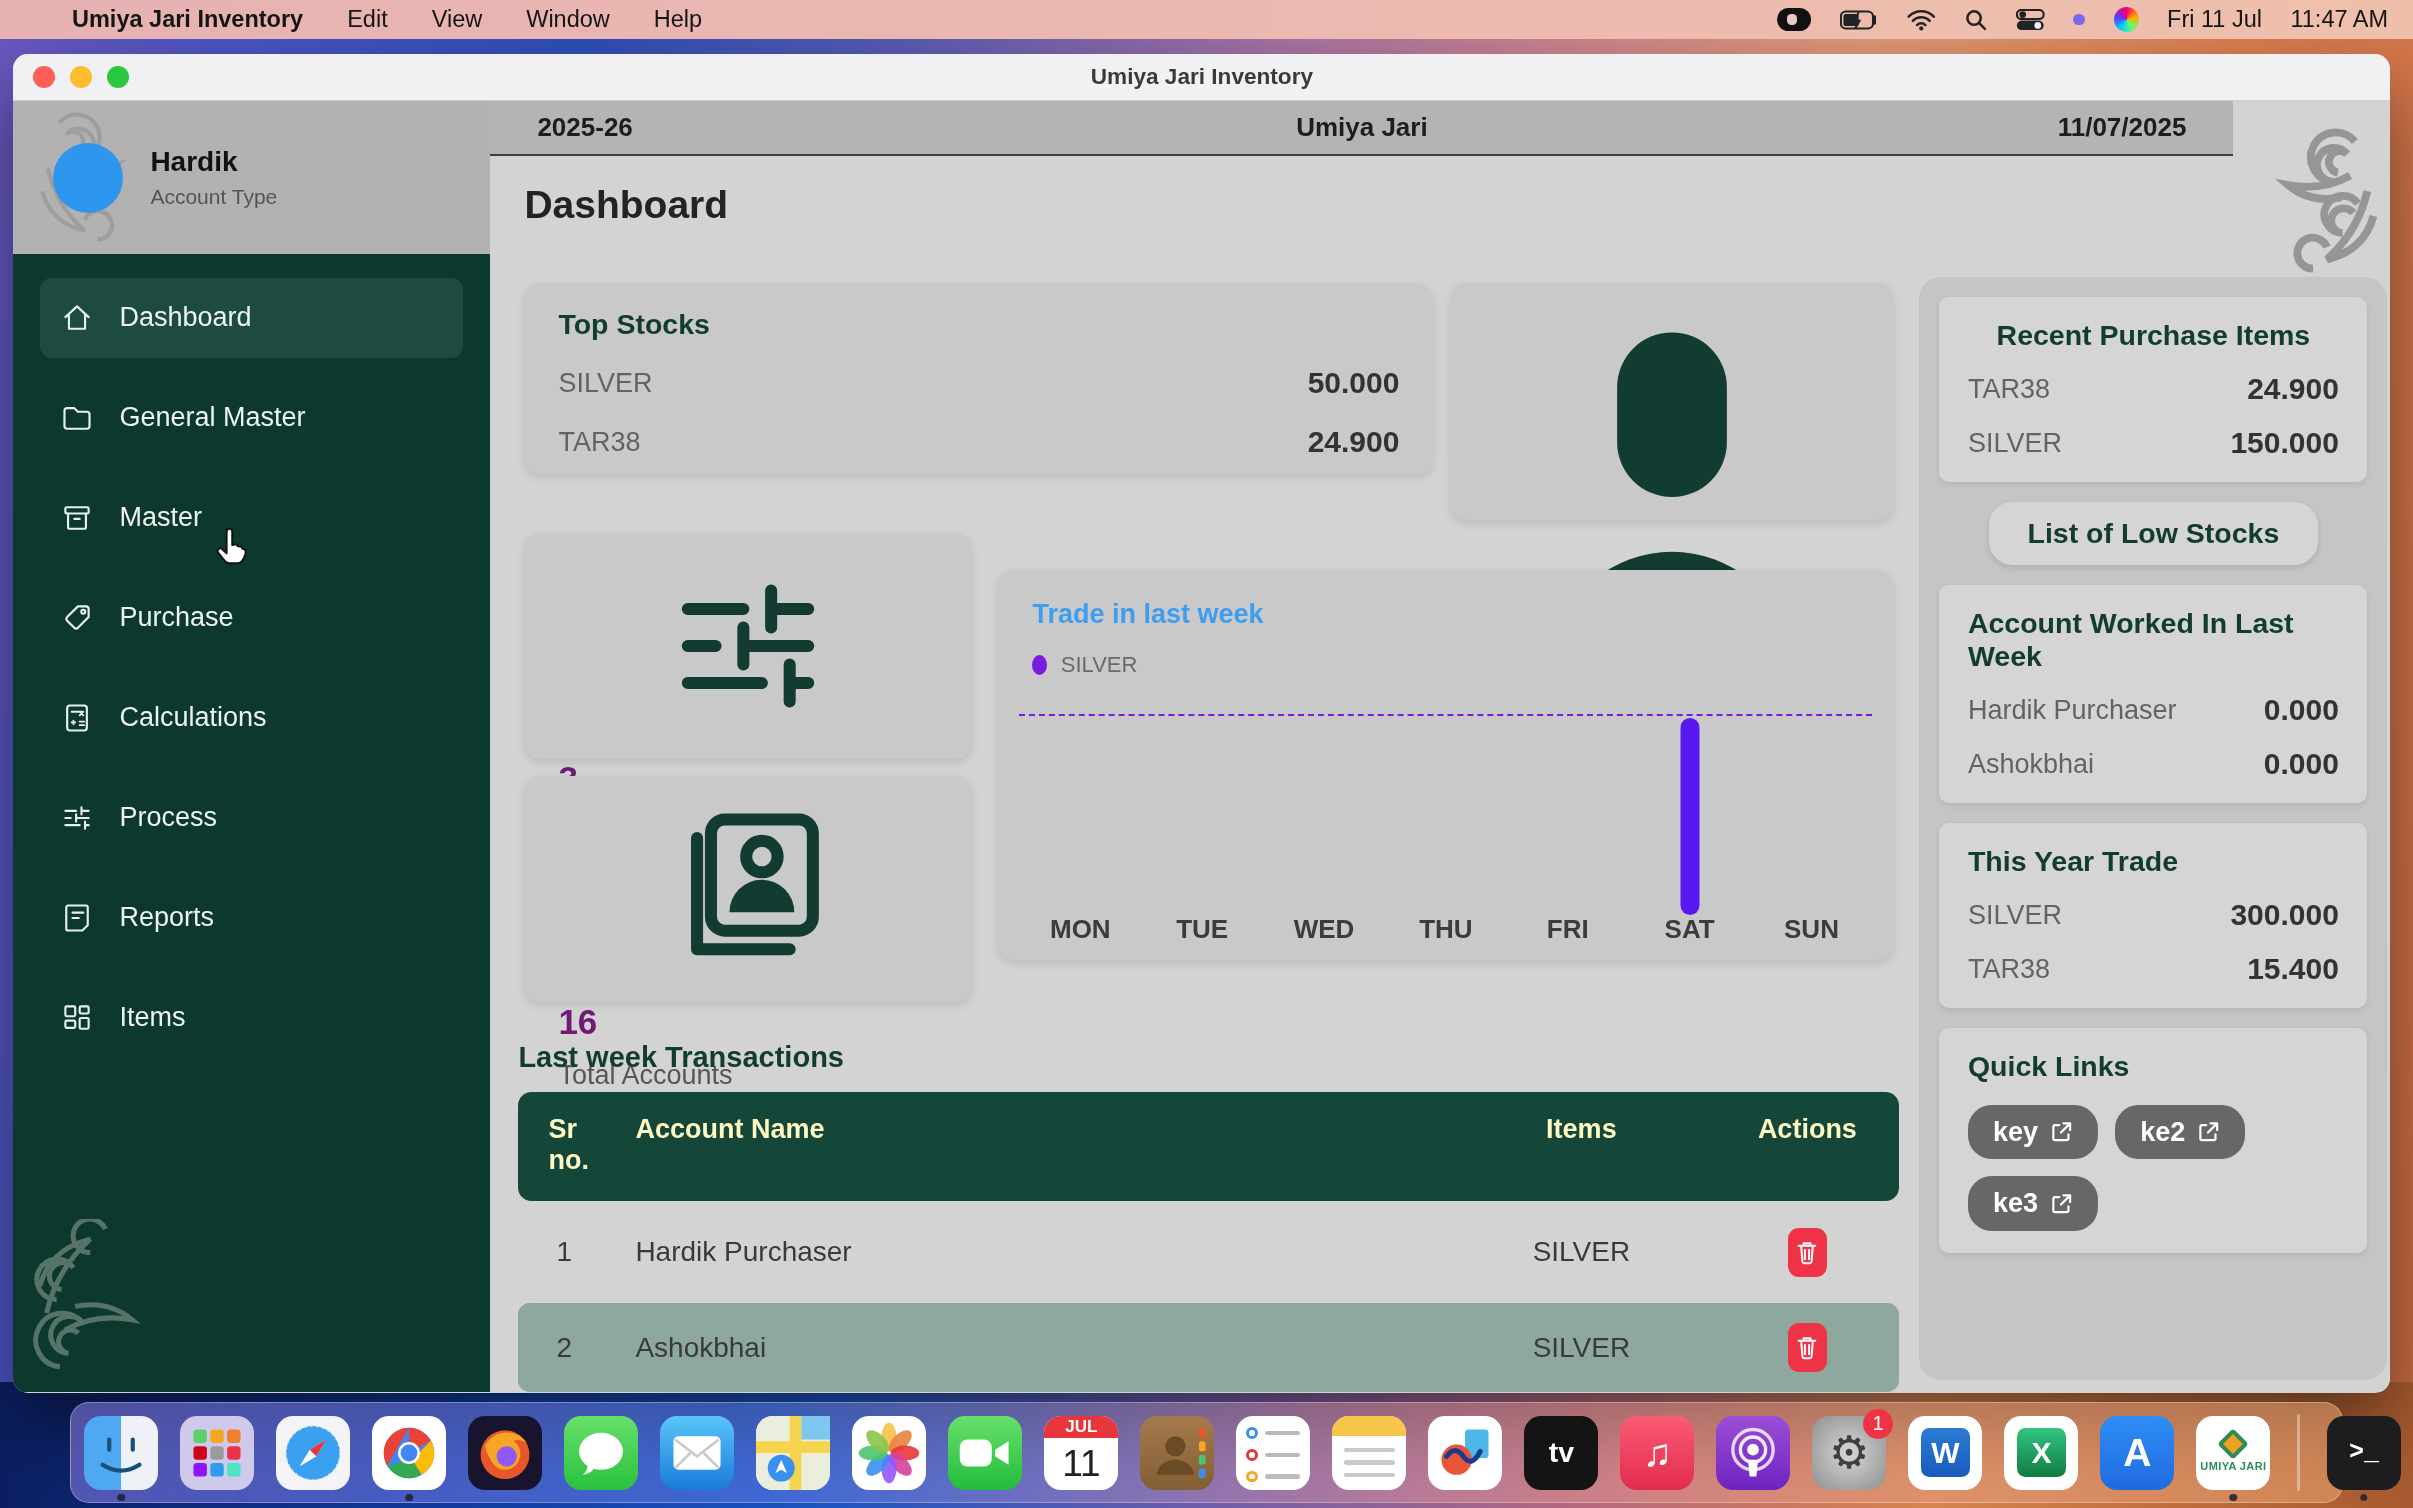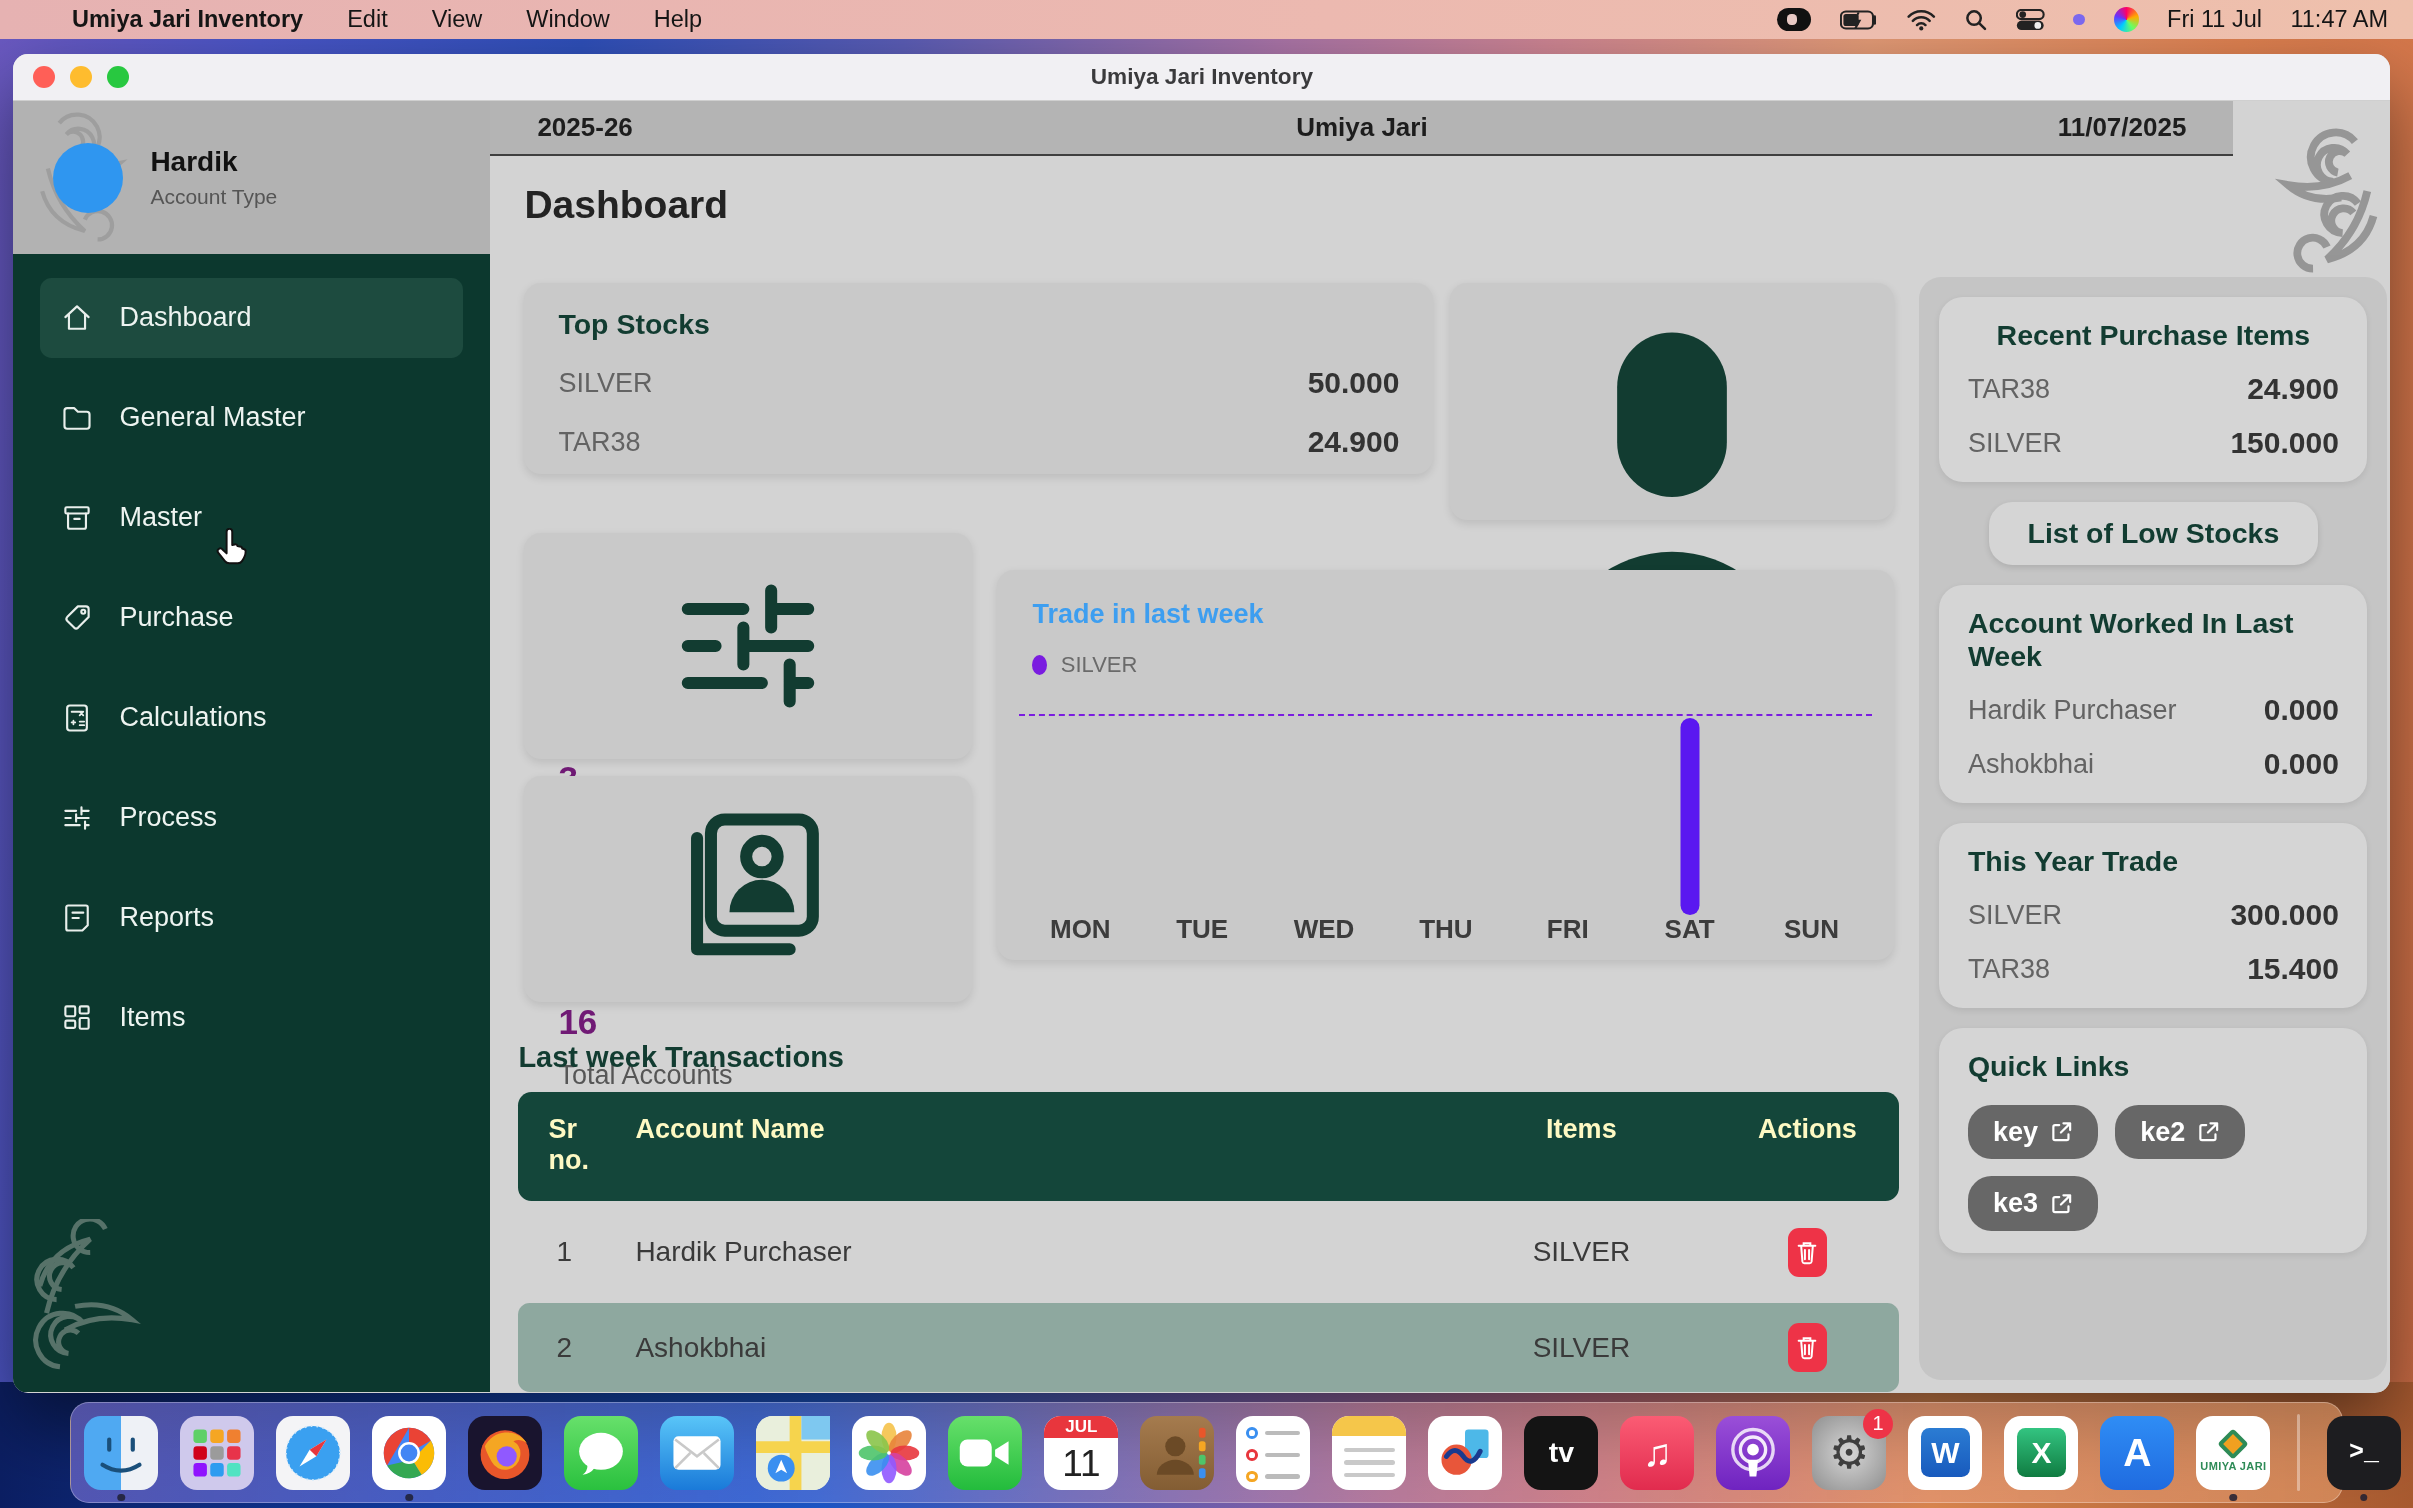--- a/index.html
+++ b/index.html
@@ -115,21 +115,21 @@
   .tbl-row .c-acc { padding-left:25px; }
   .tbl-row .c-items { text-align:center; }
   .tbl-row .c-act { display:flex; justify-content:center; }
   .delbtn { width:39px; height:49px; background:#ee3347; border:none; border-radius:11px;
     display:flex; align-items:center; justify-content:center; }
   .delbtn svg { width:22px; height:25px; stroke:#fff; fill:none; stroke-width:2.4; stroke-linecap:round; }
 
   
   .rightcol { position:absolute; left:1429px; top:176px; width:468px; height:1103px;
     background:#c5c5c5; border-radius:22px; padding:20px; display:flex; flex-direction:column; gap:20px; }
-  .rcard { background:#d5d5d5; border-radius:24px; padding:22px 28.5px; box-shadow:0 2.5px 6.7px rgba(0,0,0,.08); }
+  .rcard { background:#d5d5d5; border-radius:10px; padding:22px 28.5px; box-shadow:0 2.5px 6.7px rgba(0,0,0,.08); }
   .rcard .ctitle { text-align:left; }
   .rcard .crow { margin-top:20px; }
   .rc-title-center { text-align:center !important; }
   .lowstock-btn { align-self:center; background:#d5d5d5; border:none; border-radius:23.5px;
     padding:15px 39px; font-size:28.5px; font-weight:bold; color:#123c31;
     font-family:inherit; box-shadow:0 2.5px 6.7px rgba(0,0,0,.12); }
   .pills { display:flex; flex-wrap:wrap; gap:17px; margin-top:22px; }
   .pill { display:inline-flex; align-items:center; gap:11.7px; background:#676767; color:#fff;
     border:none; border-radius:23.5px; padding:11.7px 25px; font-size:27px; font-weight:bold; font-family:inherit; }
   .pill svg { width:23.5px; height:23.5px; stroke:#fff; fill:none; stroke-width:2.6; stroke-linecap:round; stroke-linejoin:round; }

